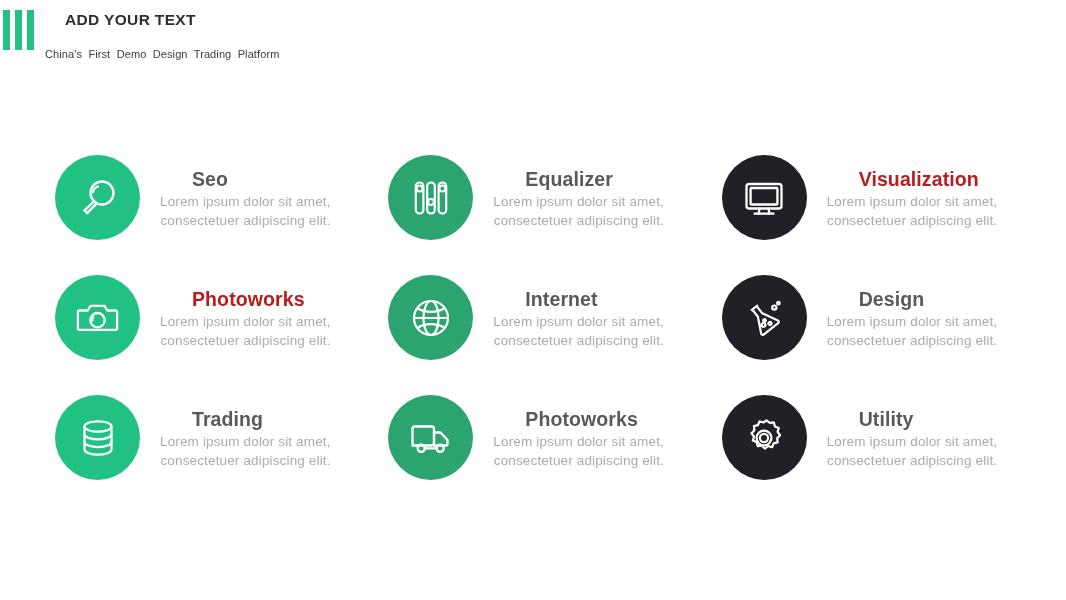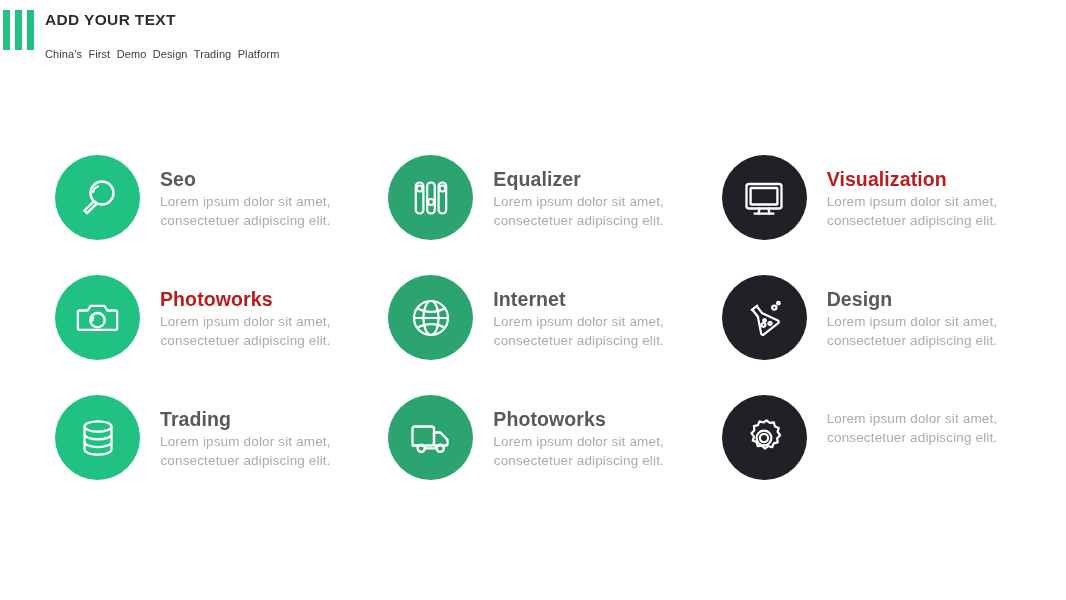--- a/index.html
+++ b/index.html
@@ -52,20 +52,21 @@
     flex-direction: column;
     padding-top: 1px;
   }
   .header-title {
     font-size: 15.5px;
     font-weight: 700;
     color: #2e2e30;
     letter-spacing: 0.35px;
     line-height: 18px;
     white-space: nowrap;
+    margin-left: 20px;
   }
   .header-subtitle {
     margin-top: 18px;
     font-size: 11px;
     font-weight: 400;
     color: #3c3c3e;
     letter-spacing: 0.1px;
     word-spacing: 3.2px;
     line-height: 14px;
     white-space: nowrap;
@@ -111,20 +112,21 @@
     padding-top: 13px;
     min-width: 0;
   }
   .cell-title {
     font-size: 19.5px;
     font-weight: 700;
     color: #58595b;
     line-height: 23px;
     letter-spacing: 0.1px;
     white-space: nowrap;
+    margin-left: 32px;
   }
   .cell-title.light {
     color: #b91c1c;
   }
   .cell-desc {
     margin-top: 2px;
     font-size: 13.5px;
     font-weight: 400;
     color: #a9abae;
     line-height: 17px;
@@ -320,20 +322,21 @@
         <div class="circle dark">
           <svg width="46" height="46" viewBox="0 0 46 46">
             <g fill="none" stroke="#ffffff" stroke-width="2.2" stroke-linejoin="round">
               <path d="M23 5.2l3.6 2.0 4.0-1.0 1.6 3.8 4.0 1.0 -0.6 4.1 2.9 2.9 -2.4 3.4 1.0 4.0 -3.8 1.6 -1.0 4.0 -4.1-0.6 -2.9 2.9 -3.4-2.4 -4.0 1.0 -1.6-3.8 -4.0-1.0 0.6-4.1 -2.9-2.9 2.4-3.4 -1.0-4.0 3.8-1.6 1.0-4.0 4.1 0.6z" transform="rotate(8 23 23)"></path>
               <circle cx="23" cy="23" r="7.4"></circle>
               <circle cx="23" cy="23" r="4.1"></circle>
             </g>
           </svg>
         </div>
         <div class="cell-text">
+          <div class="cell-title">Utility</div>
           <div class="cell-desc">Lorem ipsum dolor sit amet,</div>
           <div class="cell-desc">consectetuer adipiscing elit.</div>
         </div>
       </div>
     </div>
 
   </div>
 </div>
 
 </body></html>

